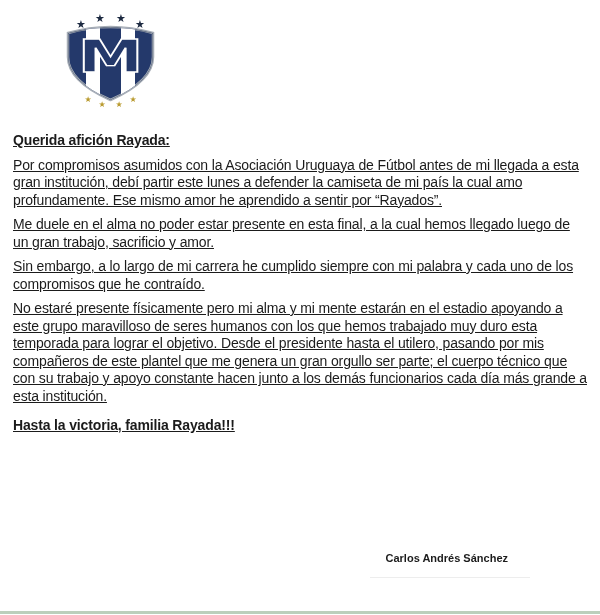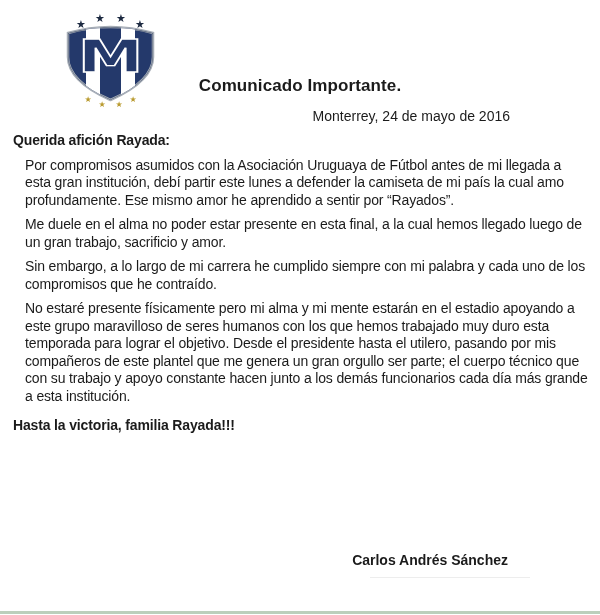--- a/index.html
+++ b/index.html
@@ -32,36 +32,37 @@
     position: absolute;
     top: 108px; right: 90px;
     font-size: 14px;
   }
   .body-text {
     position: absolute;
     top: 132px; left: 13px; right: 12px;
     font-size: 14px;
     line-height: 17.5px;
     letter-spacing: -0.15px;
+    text-decoration: underline;
   }
   .salutation {
     font-weight: bold;
     margin: 0 0 7px 0;
   }
   .body-text p.para {
-    margin: 0 0 7px 12px;
+    margin: 0 0 7px 0;
   }
   .closing {
     font-weight: bold;
     margin: 12px 0 0 0;
   }
   .signature {
     position: absolute;
     top: 552px; right: 92px;
-    font-size: 14px;
+    font-size: 11px;
     font-weight: bold;
   }
   .sig-shadow-line {
     position: absolute;
     top: 577px; right: 70px;
     width: 160px; height: 1px;
     background: #ededed;
   }
   .bottom-rule {
     position: absolute;
@@ -98,23 +99,21 @@
     </g>
 
     <g font-family="'DejaVu Sans', sans-serif" fill="#b99a2e" text-anchor="middle">
       <text x="30" y="94" font-size="8">★</text>
       <text x="44" y="99" font-size="8">★</text>
       <text x="61" y="99" font-size="8">★</text>
       <text x="75" y="94" font-size="8">★</text>
     </g>
   </svg>
 
-  <div class="title">Comunicado Importante.</div>
 
-  <div class="dateline">Monterrey, 24 de mayo de 2016</div>
 
   <div class="body-text">
     <p class="salutation">Querida afición Rayada:</p>
     <p class="para">Por compromisos asumidos con la Asociación Uruguaya de Fútbol antes de mi llegada a esta gran institución, debí partir este lunes a defender la camiseta de mi país la cual amo profundamente. Ese mismo amor he aprendido a sentir por “Rayados”.</p>
     <p class="para">Me duele en el alma no poder estar presente en esta final, a la cual hemos llegado luego de un gran trabajo, sacrificio y amor.</p>
     <p class="para">Sin embargo, a lo largo de mi carrera he cumplido siempre con mi palabra y cada uno de los compromisos que he contraído.</p>
     <p class="para">No estaré presente físicamente pero mi alma y mi mente estarán en el estadio apoyando a este grupo maravilloso de seres humanos con los que hemos trabajado muy duro esta temporada para lograr el objetivo. Desde el presidente hasta el utilero, pasando por mis compañeros de este plantel que me genera un gran orgullo ser parte; el cuerpo técnico que con su trabajo y apoyo constante hacen junto a los demás funcionarios cada día más grande a esta institución.</p>
     <p class="closing">Hasta la victoria, familia Rayada!!!</p>
   </div>
 

